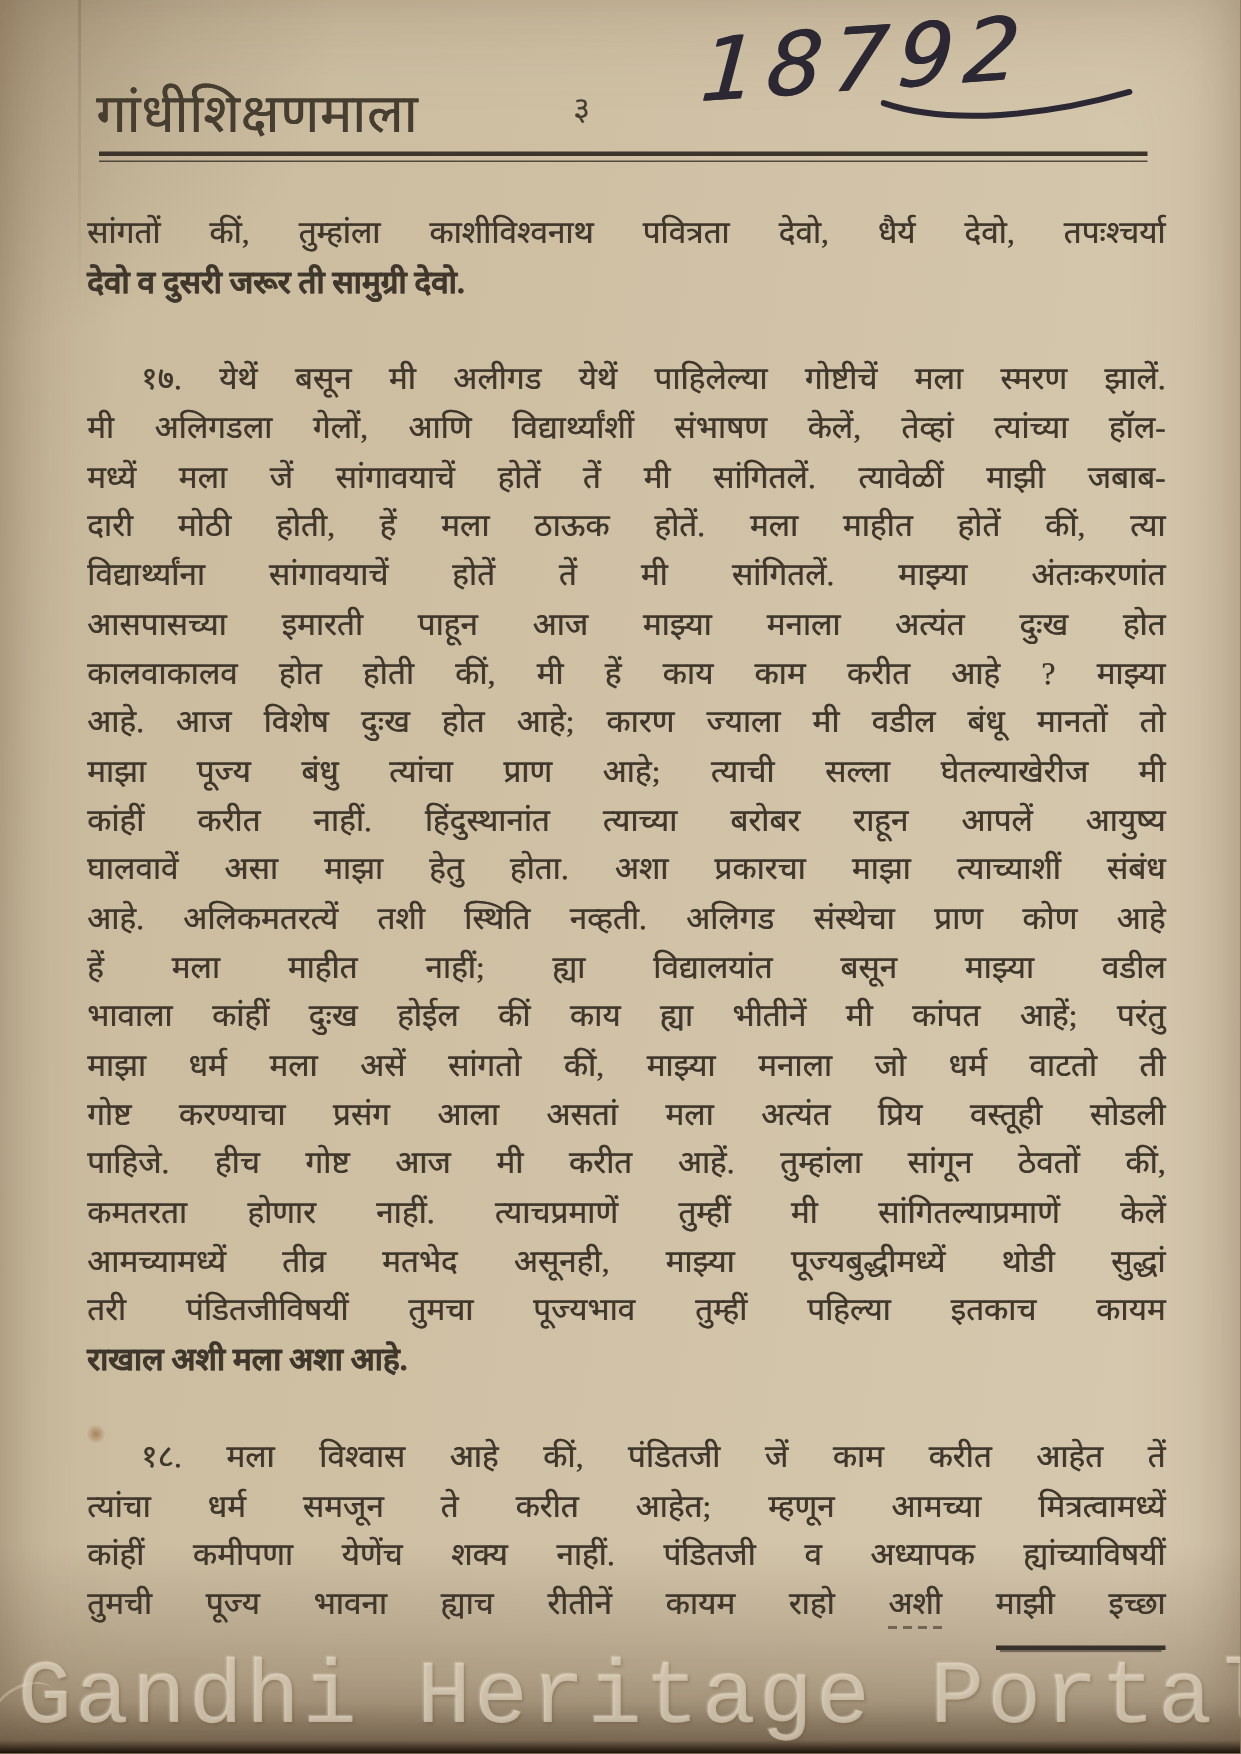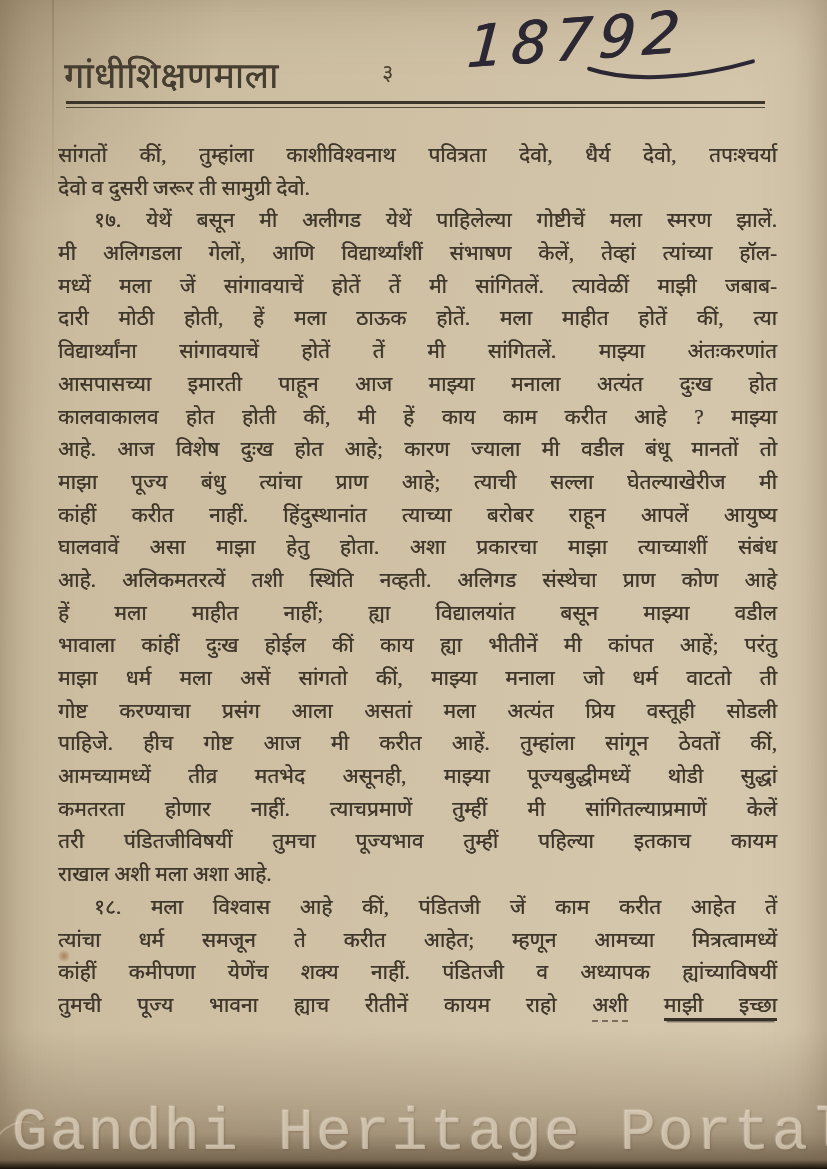--- a/index.html
+++ b/index.html
@@ -98,30 +98,30 @@
     line-height: 32.7px;
     color: #3f372b;
     text-shadow: 0.35px 0 0 rgba(63,55,43,0.8);
   }
   .line {
     height: 32.7px;
     overflow: visible;
     text-align: justify;
     text-align-last: justify;
   }
-  .line.para-end { text-align-last: left; }
-  .line.indent { text-indent: 36px; }
+  .line.para-end { text-align-last: left; font-weight: bold; }
+  .line.indent { text-indent: 36px; margin-top: 32px; }
   .u-dashed {
     border-bottom: 2px dashed rgba(72,62,48,0.65);
     padding-bottom: 3px;
   }
   .u-solid {
     border-bottom: 3px solid #38312a;
     box-shadow: 0 4px 0 -2.6px rgba(56,49,42,0.55);
-    padding-bottom: 1px;
+    padding-bottom: 16px;
     margin-top: 24px;
   }
 
   
   .watermark {
     position: absolute;
     left: 12px; bottom: 2px;
     width: 815px;
     white-space: nowrap;
     font-family: Liberation Mono, monospace;
@@ -164,22 +164,22 @@
       <div class="line">आहे. आज विशेष दुःख होत आहे; कारण ज्याला मी वडील बंधू मानतों तो</div>
       <div class="line">माझा पूज्य बंधु त्यांचा प्राण आहे; त्याची सल्ला घेतल्याखेरीज मी</div>
       <div class="line">कांहीं करीत नाहीं. हिंदुस्थानांत त्याच्या बरोबर राहून आपलें आयुष्य</div>
       <div class="line">घालवावें असा माझा हेतु होता. अशा प्रकारचा माझा त्याच्याशीं संबंध</div>
       <div class="line">आहे. अलिकमतरत्यें तशी स्थिति नव्हती. अलिगड संस्थेचा प्राण कोण आहे</div>
       <div class="line">हें मला माहीत नाहीं; ह्या विद्यालयांत बसून माझ्या वडील</div>
       <div class="line">भावाला कांहीं दुःख होईल कीं काय ह्या भीतीनें मी कांपत आहें; परंतु</div>
       <div class="line">माझा धर्म मला असें सांगतो कीं, माझ्या मनाला जो धर्म वाटतो ती</div>
       <div class="line">गोष्ट करण्याचा प्रसंग आला असतां मला अत्यंत प्रिय वस्तूही सोडली</div>
       <div class="line">पाहिजे. हीच गोष्ट आज मी करीत आहें. तुम्हांला सांगून ठेवतों कीं,</div>
+      <div class="line">कमतरता होणार नाहीं. त्याचप्रमाणें तुम्हीं मी सांगितल्याप्रमाणें केलें</div>
       <div class="line">आमच्यामध्यें तीव्र मतभेद असूनही, माझ्या पूज्यबुद्धीमध्यें थोडी सुद्धां</div>
-      <div class="line">कमतरता होणार नाहीं. त्याचप्रमाणें तुम्हीं मी सांगितल्याप्रमाणें केलें</div>
       <div class="line">तरी पंडितजीविषयीं तुमचा पूज्यभाव तुम्हीं पहिल्या इतकाच कायम</div>
       <div class="line para-end">राखाल अशी मला अशा आहे.</div>
       <div class="line indent">१८. मला विश्वास आहे कीं, पंडितजी जें काम करीत आहेत तें</div>
       <div class="line">त्यांचा धर्म समजून ते करीत आहेत; म्हणून आमच्या मित्रत्वामध्यें</div>
       <div class="line">कांहीं कमीपणा येणेंच शक्य नाहीं. पंडितजी व अध्यापक ह्यांच्याविषयीं</div>
       <div class="line"><span>तुमची पूज्य भावना ह्याच रीतीनें कायम राहो </span><span class="u-dashed">अशी</span><span> </span><span class="u-solid">माझी इच्छा</span></div>
     </div>
 
   <div class="watermark">Gandhi Heritage Portal</div>
   <div class="bottom-edge"></div>

